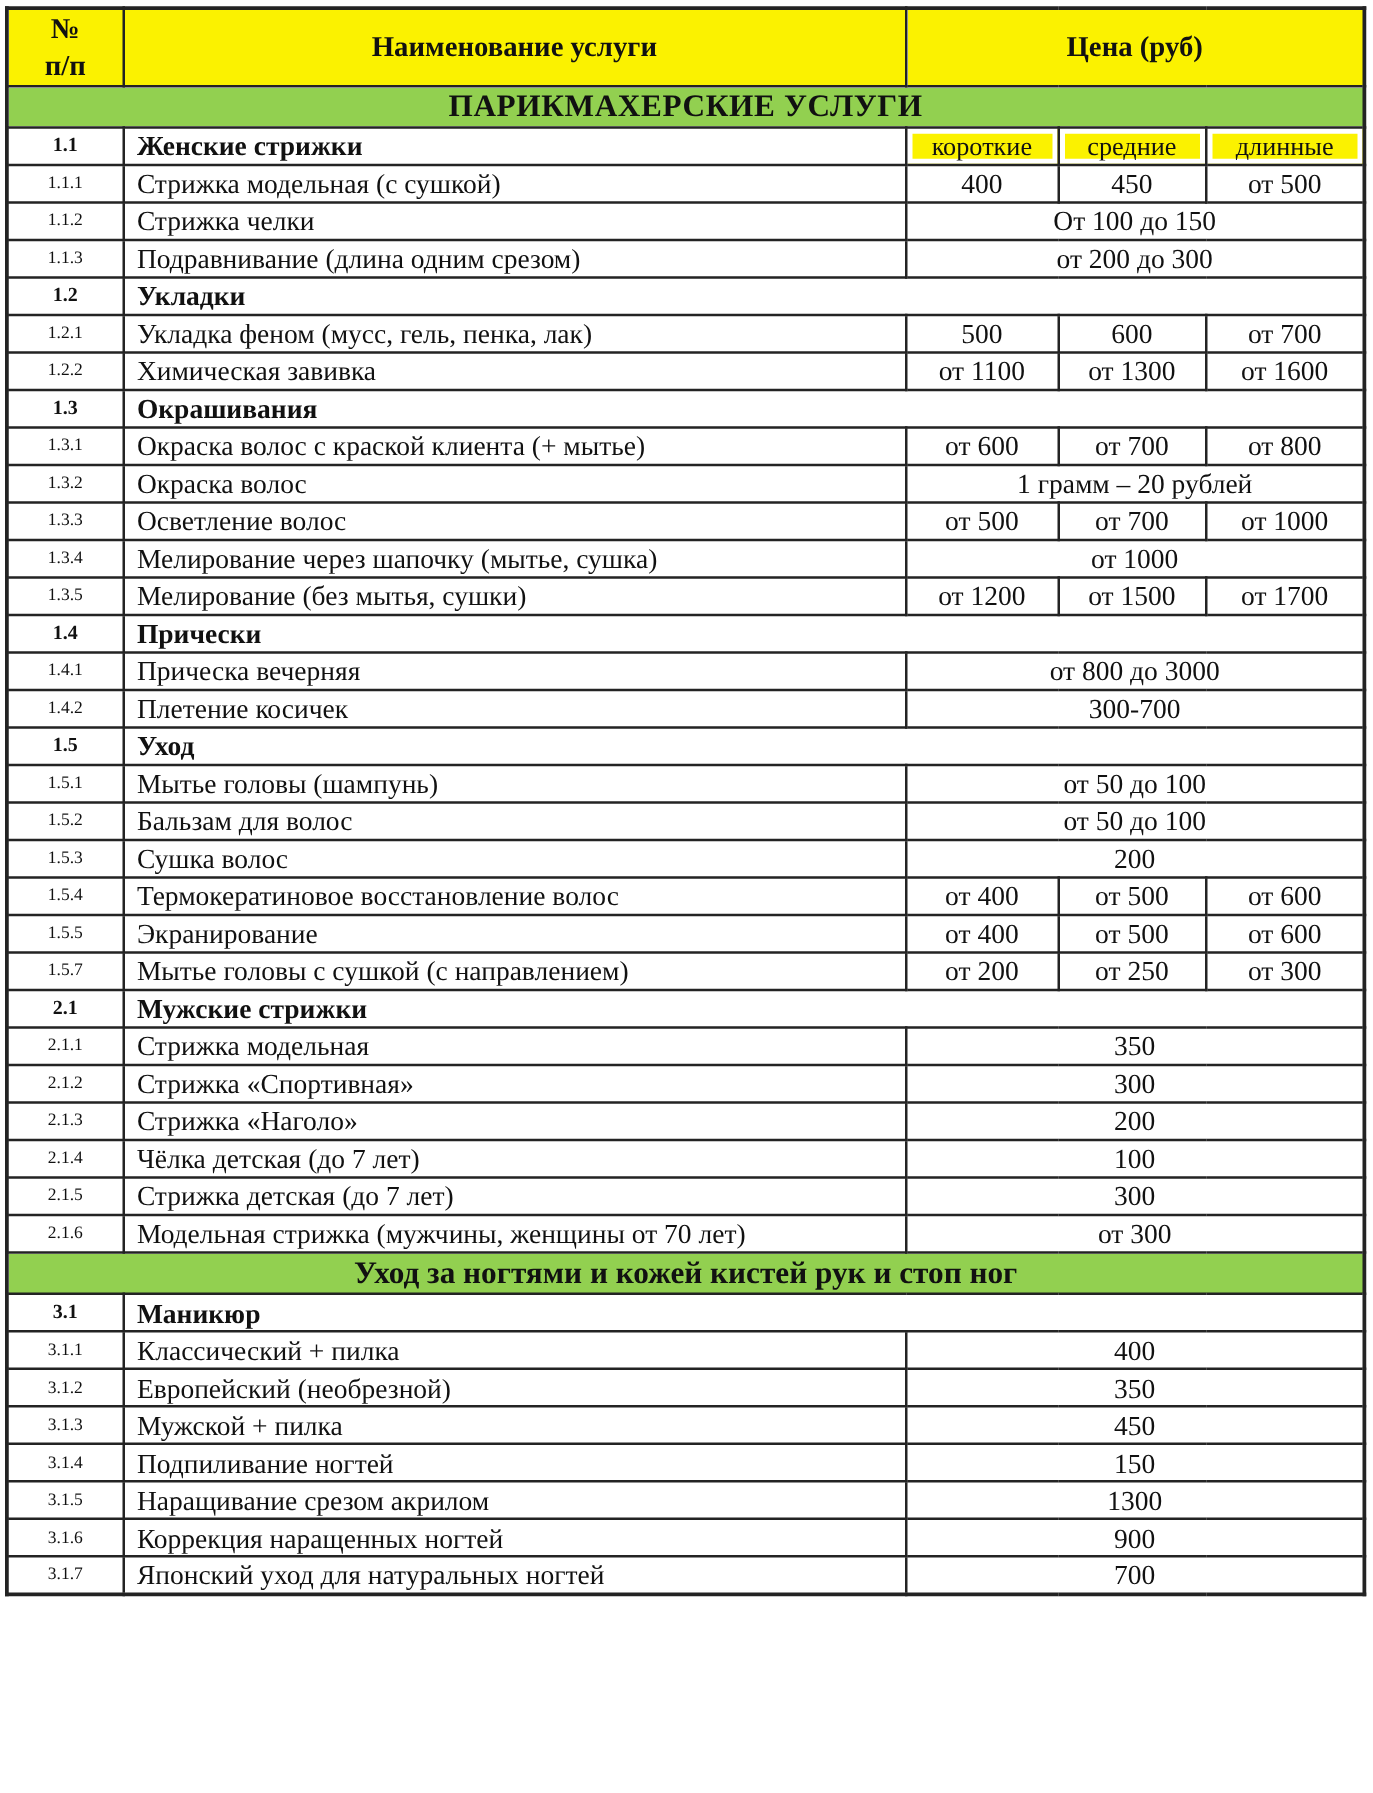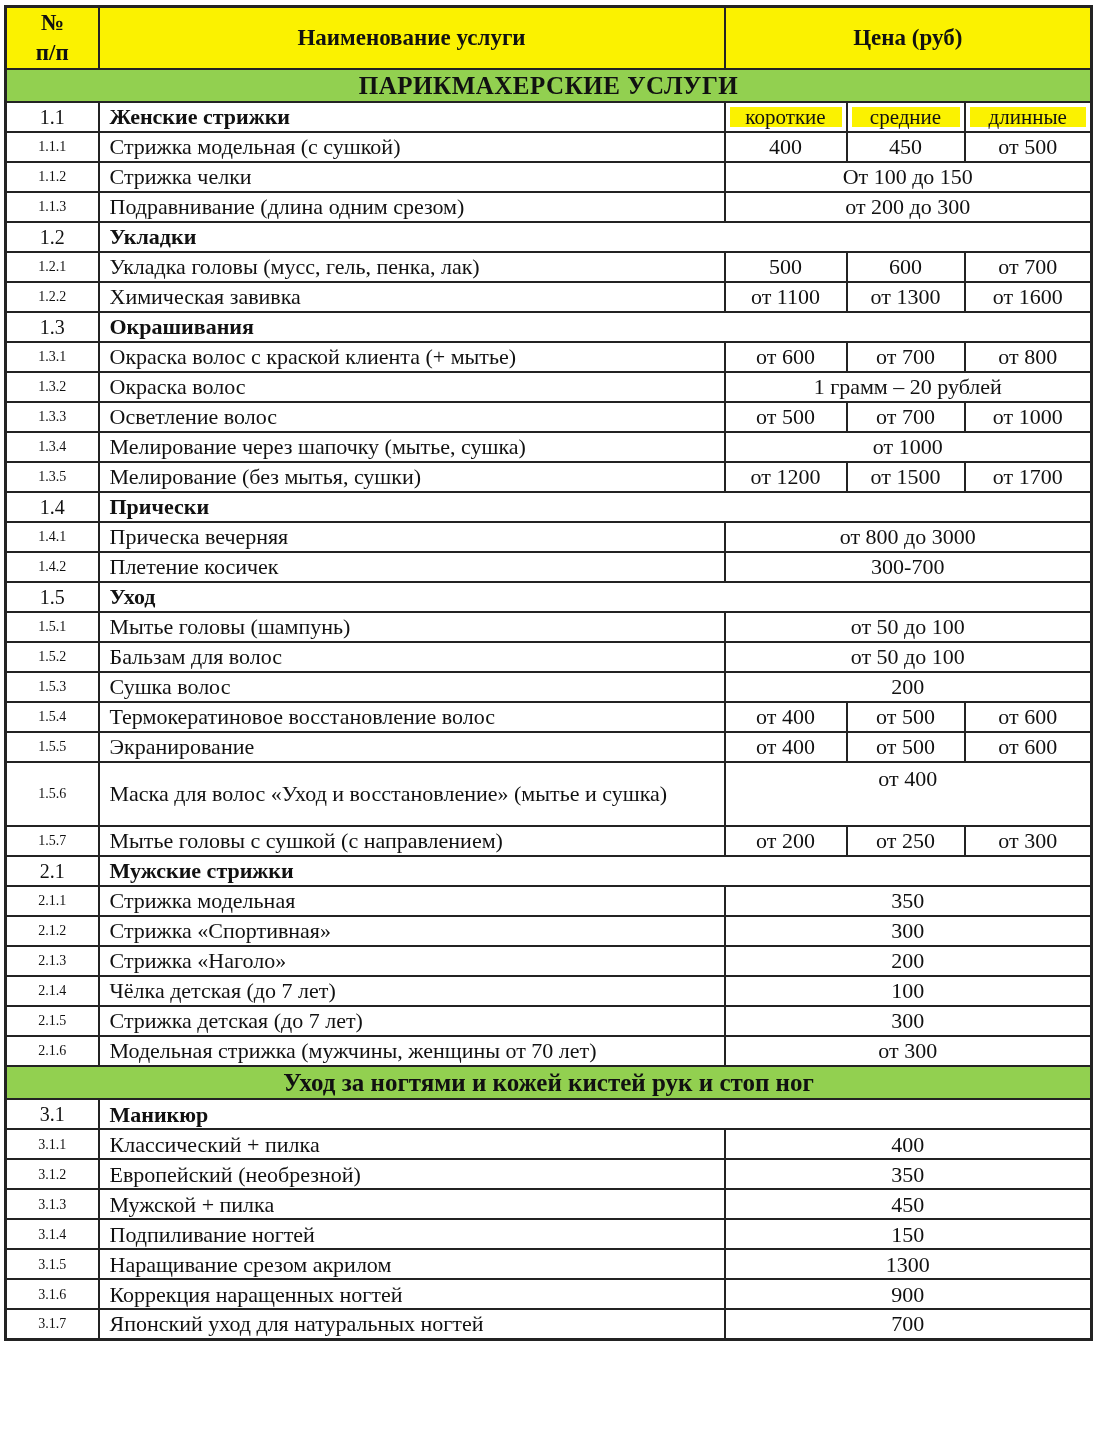--- a/index.html
+++ b/index.html
@@ -47,21 +47,21 @@
     background:var(--green);
     font-weight:bold;
     text-align:center;
     font-size:25px;
     letter-spacing:.5px;
     height:32px;
   }
   td.band.small{font-size:25px;letter-spacing:0;}
   
   td.num{text-align:center;font-size:14px;}
-  td.num.sec{font-weight:normal;font-size:20px;}
+  td.num.sec{font-weight:bold;font-size:16px;}
   
   td.name{text-align:left;padding-left:10px;}
   td.name.sec{font-weight:bold;margin-top:20px;}
   
   td.price{text-align:center;border-radius:15px;}
   td.price.top{vertical-align:top;padding-top:2px;}
   
   td.sub{
     background:var(--yellow);
     box-shadow:inset 0 0 0 4px #ffffff;
@@ -118,21 +118,21 @@
         <td class="num">1.1.3</td>
         <td class="name">Подравнивание (длина одним срезом)</td>
         <td colspan="3" class="price">от 200 до 300</td>
       </tr>
       <tr>
         <td class="num sec">1.2</td>
         <td colspan="4" class="name sec">Укладки</td>
       </tr>
       <tr>
         <td class="num">1.2.1</td>
-        <td class="name">Укладка головы (мусс, гель, пенка, лак)</td>
+        <td class="name">Укладка феном (мусс, гель, пенка, лак)</td>
         <td class="price">500</td>
         <td class="price">600</td>
         <td class="price">от 700</td>
       </tr>
       <tr>
         <td class="num">1.2.2</td>
         <td class="name">Химическая завивка</td>
         <td class="price">от 1100</td>
         <td class="price">от 1300</td>
         <td class="price">от 1600</td>
@@ -212,25 +212,20 @@
         <td class="price">от 500</td>
         <td class="price">от 600</td>
       </tr>
       <tr>
         <td class="num">1.5.5</td>
         <td class="name">Экранирование</td>
         <td class="price">от 400</td>
         <td class="price">от 500</td>
         <td class="price">от 600</td>
       </tr>
-      <tr class="tall">
-        <td class="num">1.5.6</td>
-        <td class="name">Маска для волос «Уход и восстановление» (мытье и сушка)</td>
-        <td colspan="3" class="price top">от 400</td>
-      </tr>
       <tr>
         <td class="num">1.5.7</td>
         <td class="name">Мытье головы с сушкой (с направлением)</td>
         <td class="price">от 200</td>
         <td class="price">от 250</td>
         <td class="price">от 300</td>
       </tr>
       <tr>
         <td class="num sec">2.1</td>
         <td colspan="4" class="name sec">Мужские стрижки</td>

